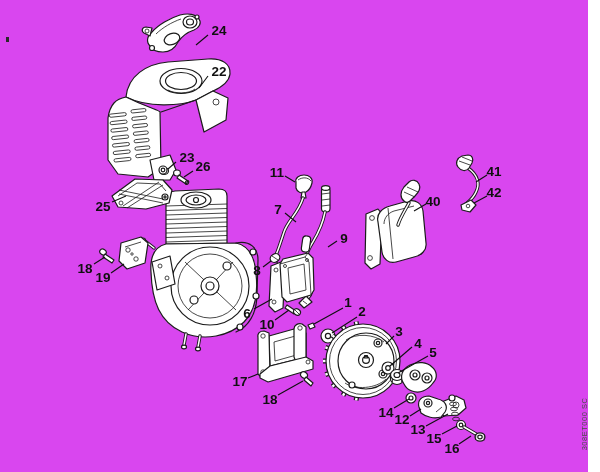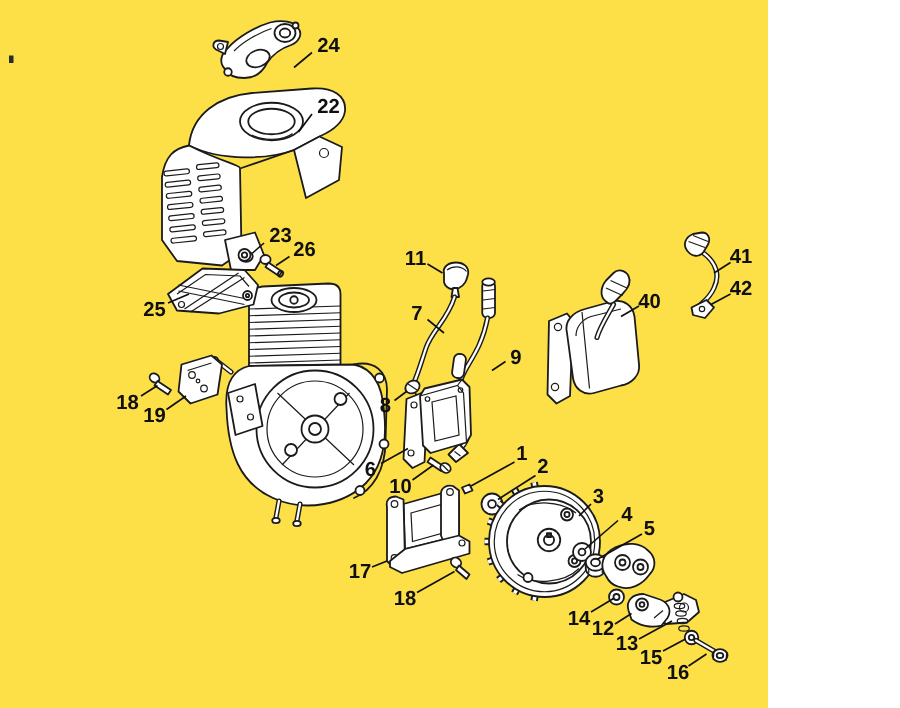--- a/index.html
+++ b/index.html
@@ -1,16 +1,16 @@
 <!DOCTYPE html>
 <html><head>
 <meta charset="utf-8">
 <style>
   html,body{margin:0;padding:0;background:#fff;}
-  .canvas{position:relative;width:512px;height:472px;background:#fde047;overflow:hidden;
+  .canvas{position:relative;width:588px;height:472px;background:#d946ef;overflow:hidden;
           font-family:"Liberation Sans",sans-serif;}
   svg{display:block;}
   .ink{stroke:#1b1b1b;fill:none;stroke-width:1.2;stroke-linecap:round;stroke-linejoin:round;}
   .inkf{stroke:#1b1b1b;fill:#ffffff;stroke-width:1.2;stroke-linecap:round;stroke-linejoin:round;}
   .thin{stroke:#1b1b1b;fill:none;stroke-width:0.8;}
   .tube{stroke:#1b1b1b;fill:none;stroke-width:3.4;stroke-linecap:round;}
   .tubecore{stroke:#ffffff;fill:none;stroke-width:1.5;stroke-linecap:round;}
   .blade{stroke:#1b1b1b;stroke-width:5;stroke-linecap:butt;}
   .bladecore{stroke:#ffffff;stroke-width:2.4;stroke-linecap:butt;}
   .callout-num{font:bold 13.5px "Liberation Sans",sans-serif;fill:#101010;

